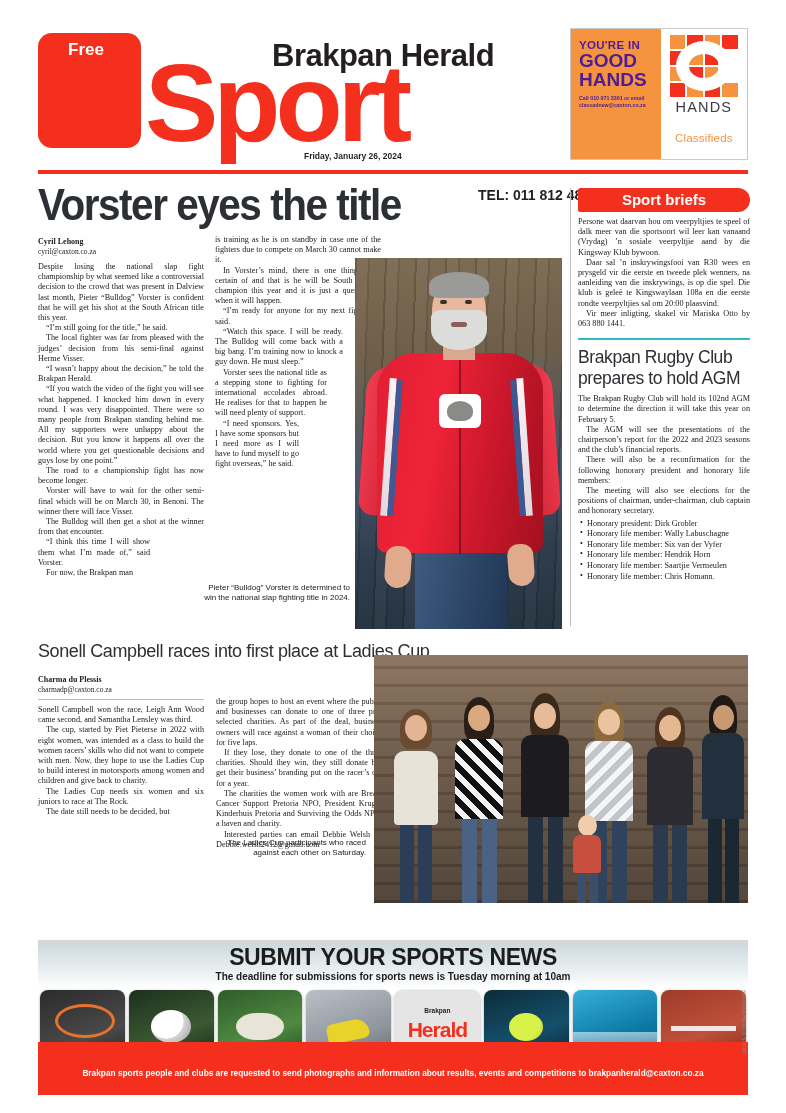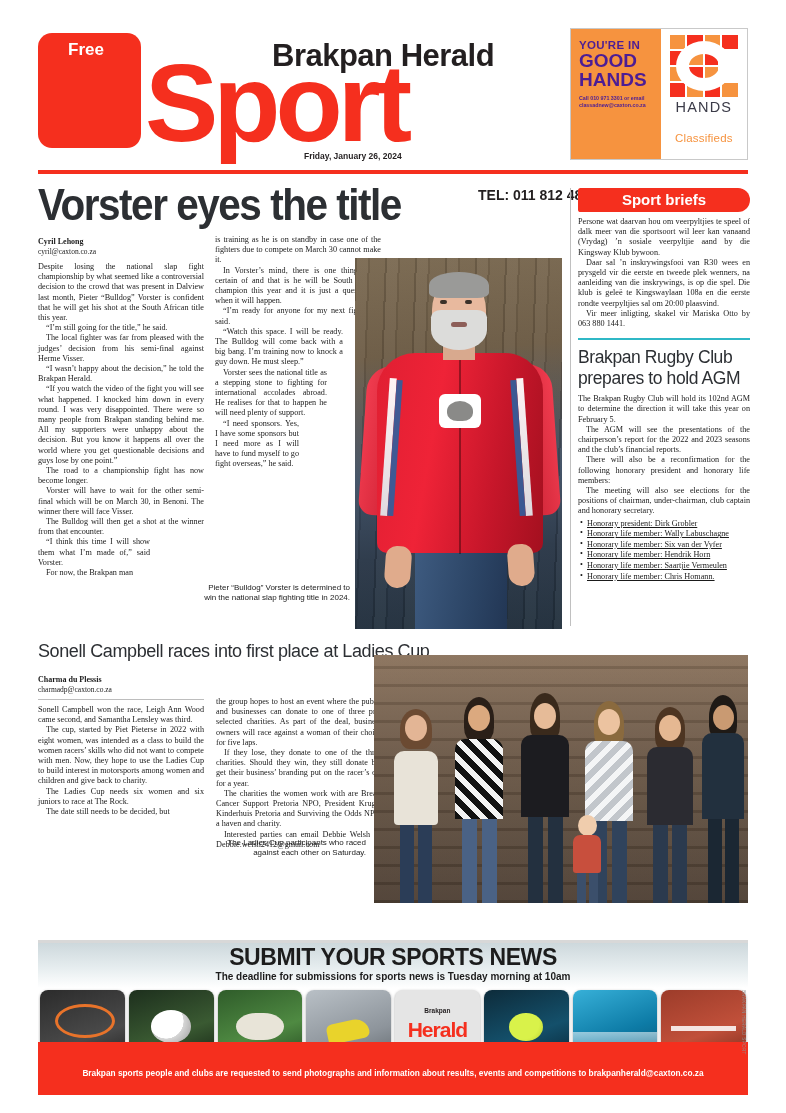--- a/index.html
+++ b/index.html
@@ -262,21 +262,21 @@
   .brief-body { margin-top:5px; }
   .brief-body p {
     margin:0;
     font-family:"Liberation Serif", serif;
     font-size:8.2px; line-height:10.2px; text-align:justify;
   }
   .brief-body p + p { text-indent:8px; }
   .brief-rule {
     height:2px; background:#2fb8c6; margin:9px 0 2px 0; width:100%;
   }
-  .brief-list { margin:2px 0 18px 0; padding:0; list-style:none;text-decoration:underline; }
+  .brief-list { margin:2px 0 18px 0; padding:0; list-style:none; }
   .brief-list li {
     font-family:"Liberation Serif", serif;
     font-size:8.2px; line-height:10.6px; padding-left:9px; position:relative;
   }
   .brief-list li:before {
     content:"\2022"; position:absolute; left:2px; top:-1px;
   }
 
   
   .story2 { position:absolute; left:38px; top:636px; width:710px; }

